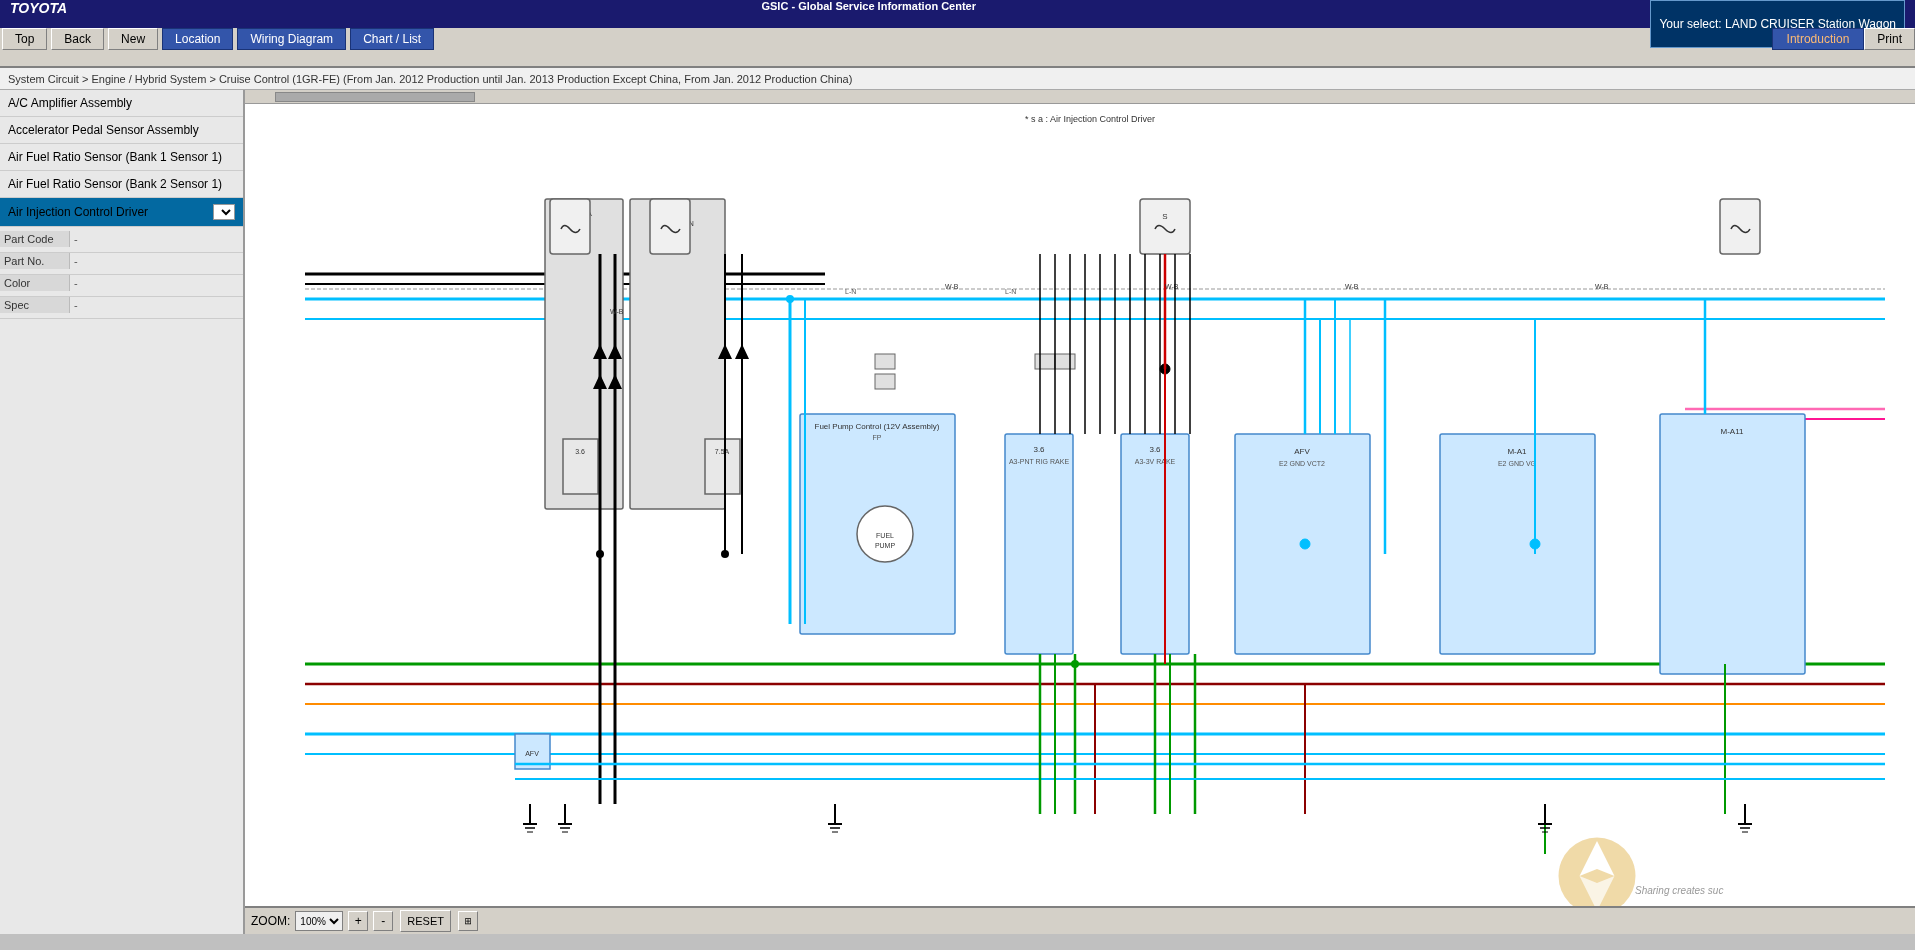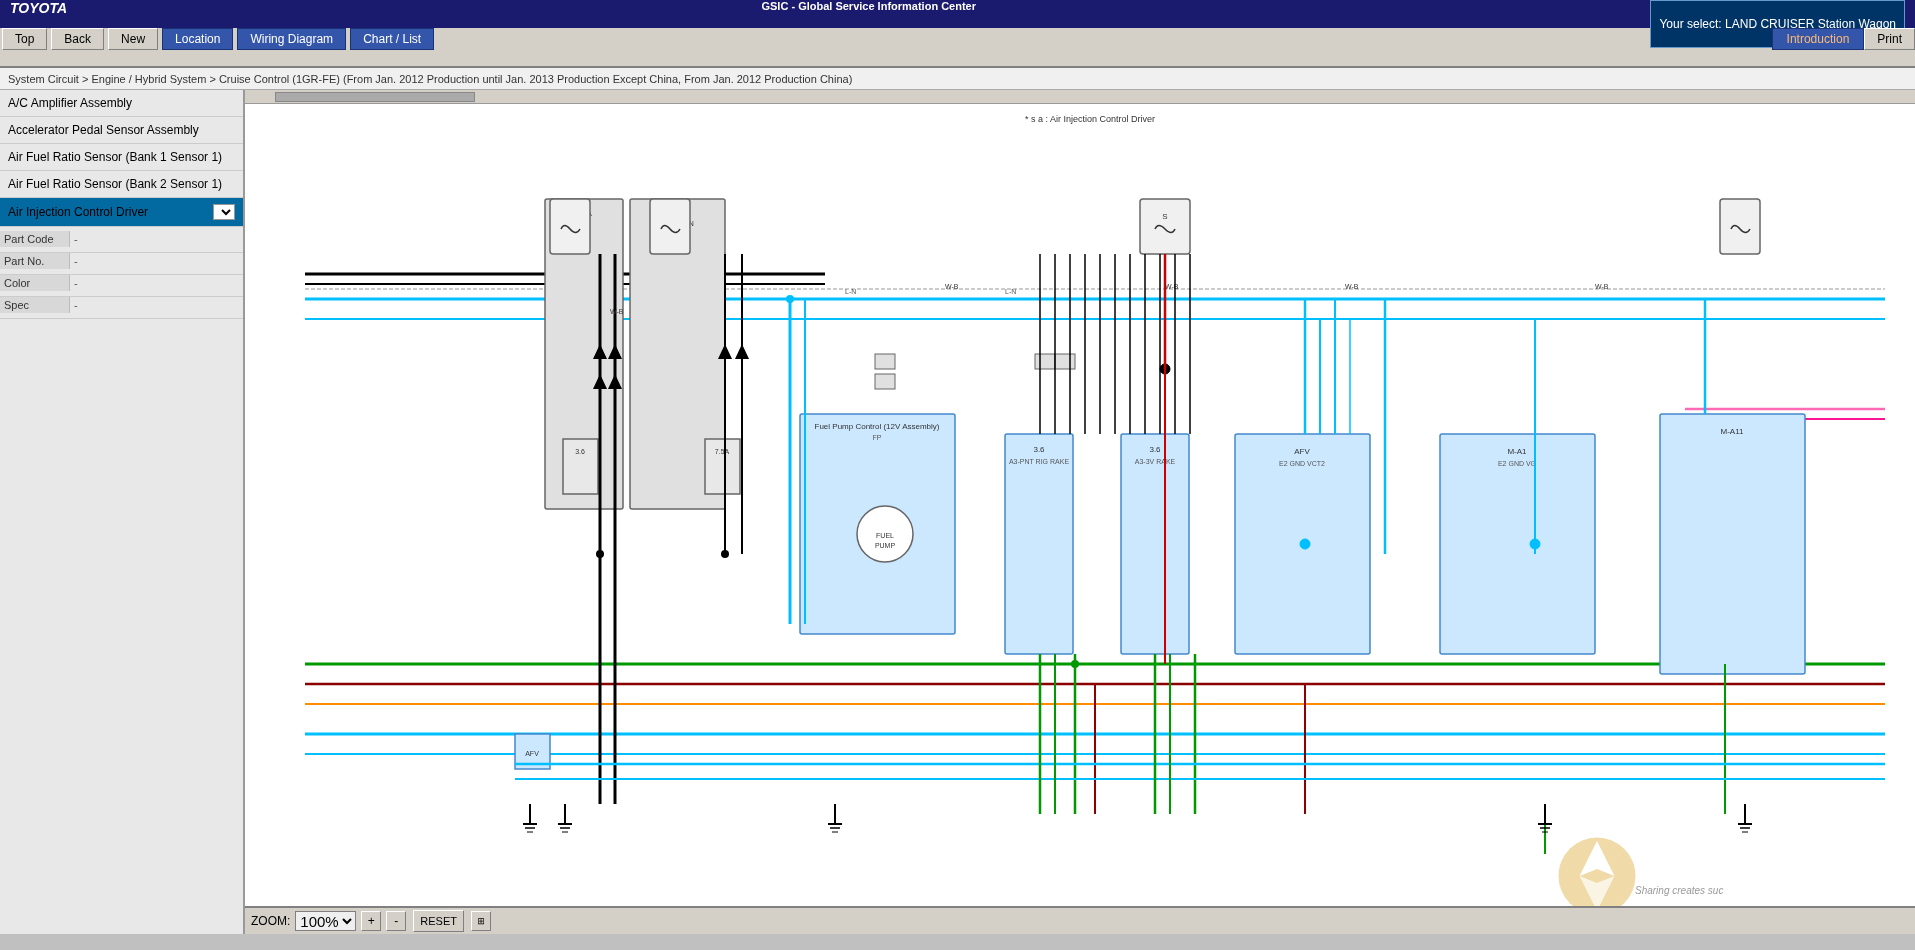--- a/index.html
+++ b/index.html
@@ -194,21 +194,21 @@
       border-top: 1px solid #fff;
       border-left: 1px solid #fff;
       font-size: 12px;
       cursor: pointer;
       display: flex;
       align-items: center;
       justify-content: center;
     }
     #zoom-select {
       height: 20px;
-      font-size: 15px;
+      font-size: 10px;
       border: 1px solid #808080;
     }
 
     
     #h-scroll {
       height: 14px;
       background: #d4d0c8;
       border-bottom: 1px solid #999;
       position: relative;
     }

